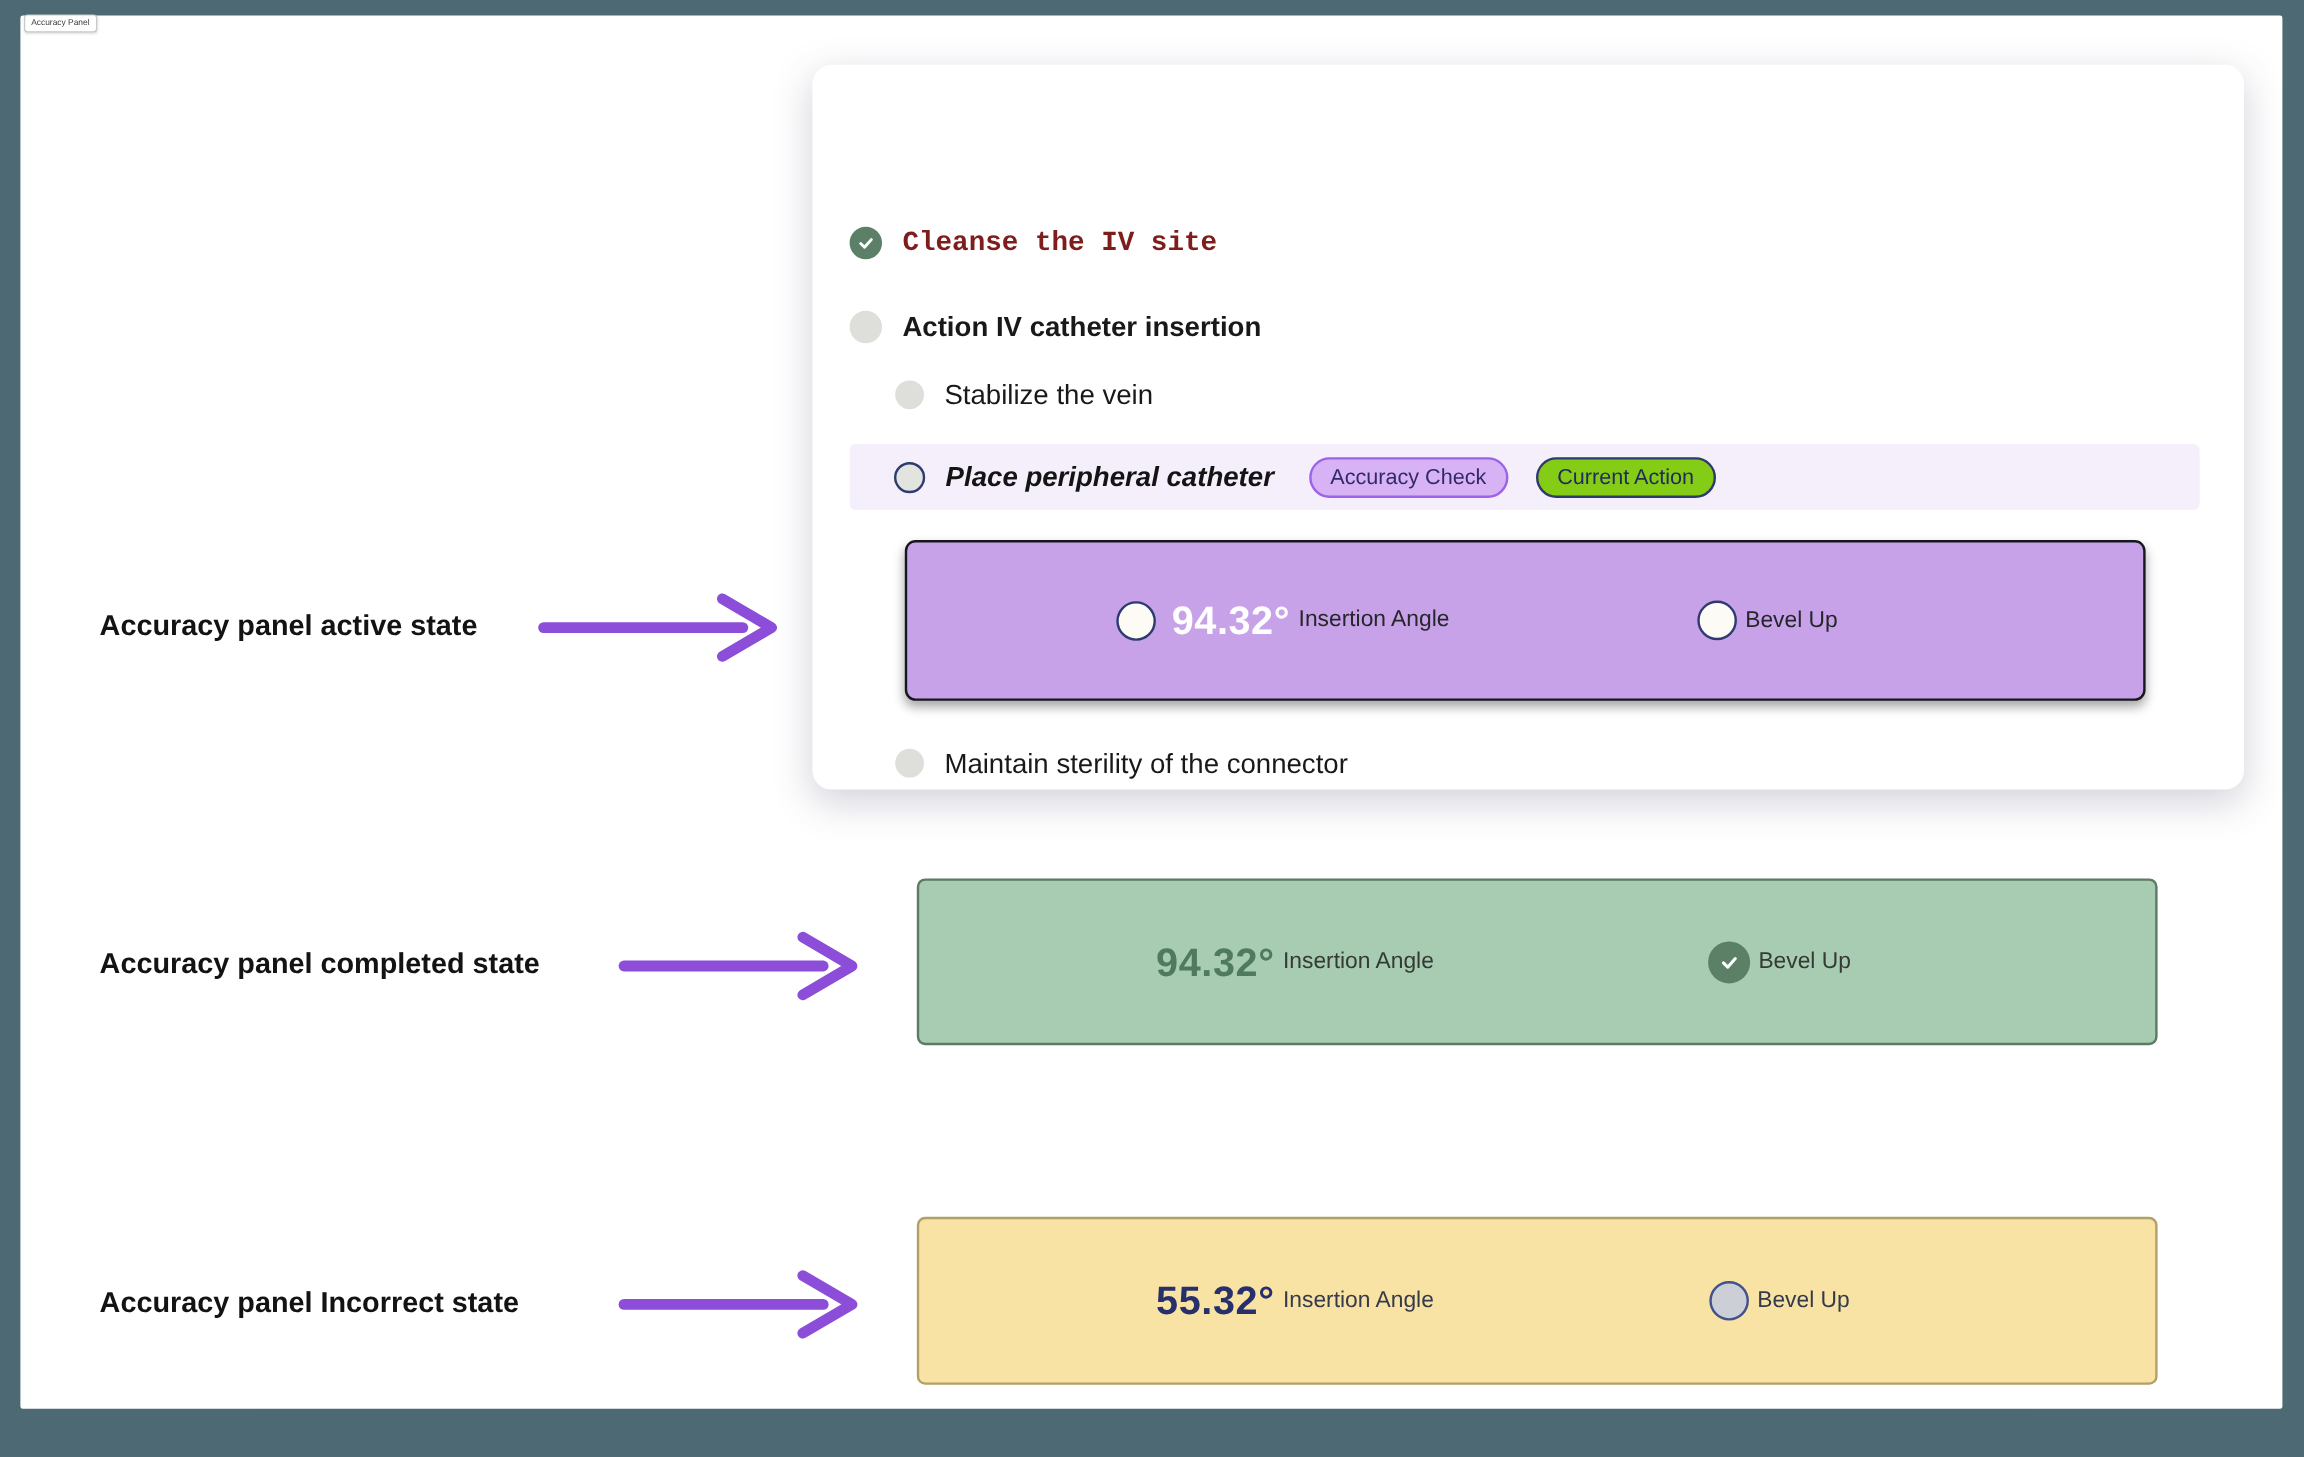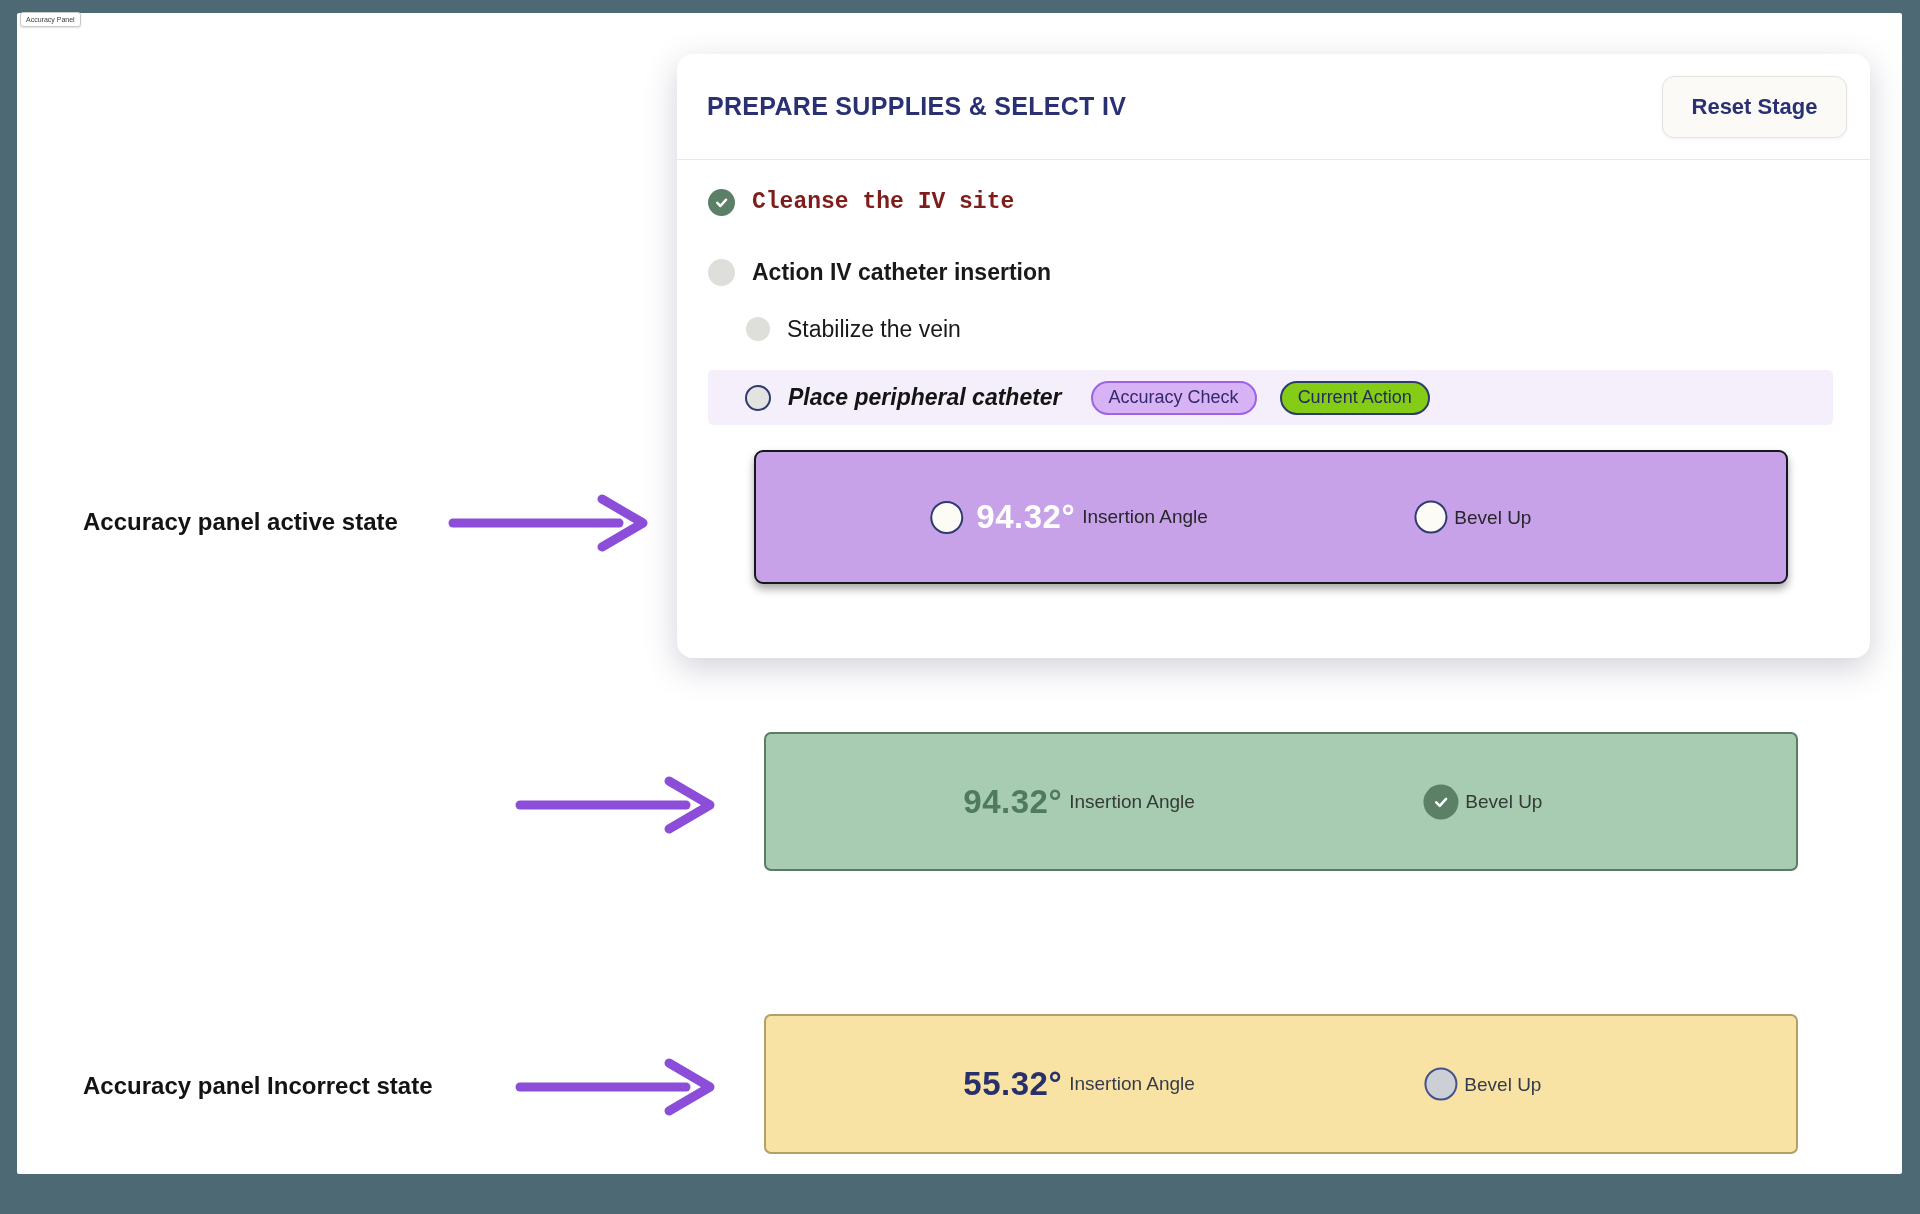--- a/index.html
+++ b/index.html
@@ -78,24 +78,20 @@
 </style>
 </head>
 <body>
 
 <div class="frame">
   <div class="page"></div>
 
   <div class="mini-label">Accuracy Panel</div>
 
   <div class="card">
-    <div class="card-header">
-      <div class="card-title">PREPARE SUPPLIES &amp; SELECT IV</div>
-      <button class="reset-btn">Reset Stage</button>
-    </div>
 
     <div class="row row-cleanse">
       <span class="circle c-green">
         <svg width="17" height="17" viewBox="0 0 24 24" fill="none">
           <polyline points="6,12.5 10.5,17 18.5,8" stroke="#ffffff" stroke-width="3.4" stroke-linecap="round" stroke-linejoin="round"></polyline>
         </svg>
       </span>
       <span class="t-completed">Cleanse the IV site</span>
     </div>
 
@@ -123,20 +119,24 @@
           <span class="num num-active">94.32°</span>
         </div>
         <span class="panel-label lbl-active">Insertion Angle</span>
       </div>
       <div class="panel-group pg-right">
         <span class="ring-circle"></span>
         <span class="panel-label lbl-active">Bevel Up</span>
       </div>
     </div>
 
+    <div class="row row-maintain">
+      <span class="c-gray-sm"></span>
+      <span class="t-reg">Maintain sterility of the connector</span>
+    </div>
   </div>
 
   <div class="acc-panel acc-completed">
     <div class="panel-group pg-left">
       <span class="num num-completed">94.32°</span>
       <span class="panel-label lbl-completed">Insertion Angle</span>
     </div>
     <div class="panel-group pg-right">
       <span class="check-circle">
         <svg width="19" height="19" viewBox="0 0 24 24" fill="none">
@@ -157,20 +157,21 @@
       <span class="panel-label lbl-incorrect">Bevel Up</span>
     </div>
   </div>
 
   <div class="ann-label ann-1">Accuracy panel active state</div>
   <svg class="arrow arr-1" width="205" height="68" viewBox="0 0 205 68">
     <line x1="6" y1="34" x2="172" y2="34" stroke="#8c4ed8" stroke-width="9" stroke-linecap="round"></line>
     <polyline points="155,10 196,34 155,58" fill="none" stroke="#8c4ed8" stroke-width="9" stroke-linecap="round" stroke-linejoin="round"></polyline>
   </svg>
 
+  <div class="ann-label ann-2">Accuracy panel completed state</div>
   <svg class="arrow arr-2" width="205" height="68" viewBox="0 0 205 68">
     <line x1="6" y1="34" x2="172" y2="34" stroke="#8c4ed8" stroke-width="9" stroke-linecap="round"></line>
     <polyline points="155,10 196,34 155,58" fill="none" stroke="#8c4ed8" stroke-width="9" stroke-linecap="round" stroke-linejoin="round"></polyline>
   </svg>
 
   <div class="ann-label ann-3">Accuracy panel Incorrect state</div>
   <svg class="arrow arr-3" width="205" height="68" viewBox="0 0 205 68">
     <line x1="6" y1="34" x2="172" y2="34" stroke="#8c4ed8" stroke-width="9" stroke-linecap="round"></line>
     <polyline points="155,10 196,34 155,58" fill="none" stroke="#8c4ed8" stroke-width="9" stroke-linecap="round" stroke-linejoin="round"></polyline>
   </svg>

